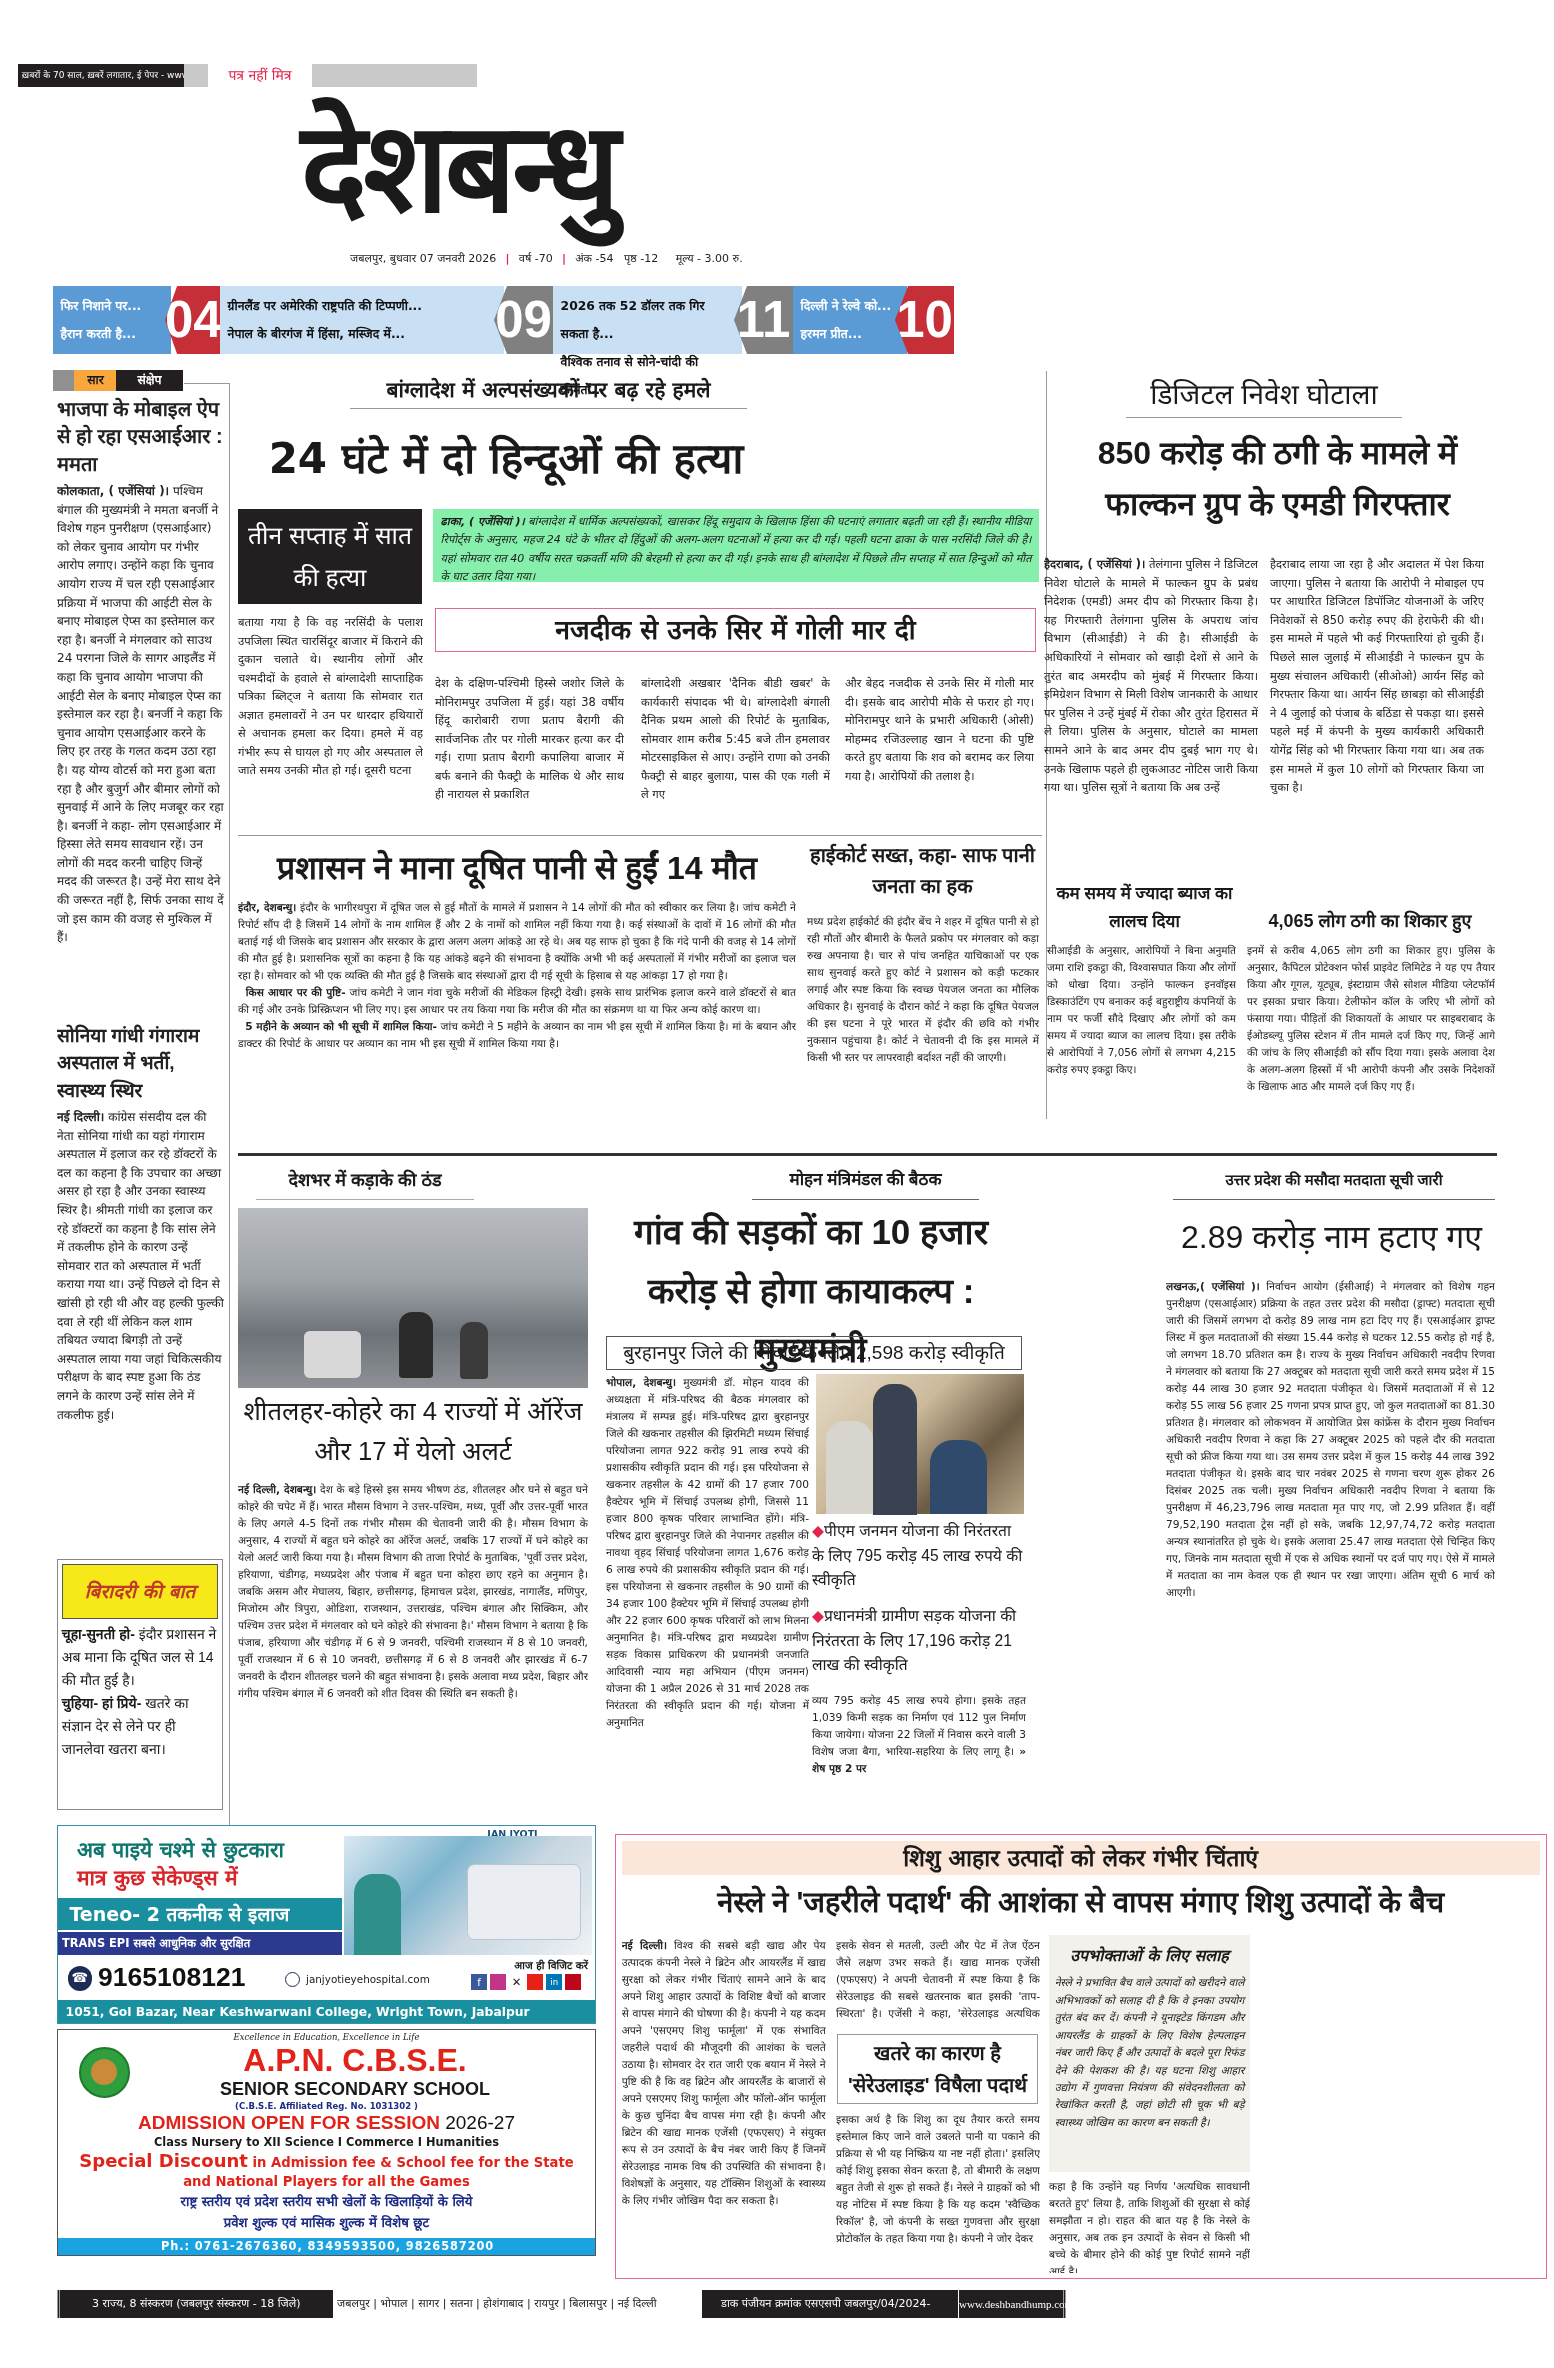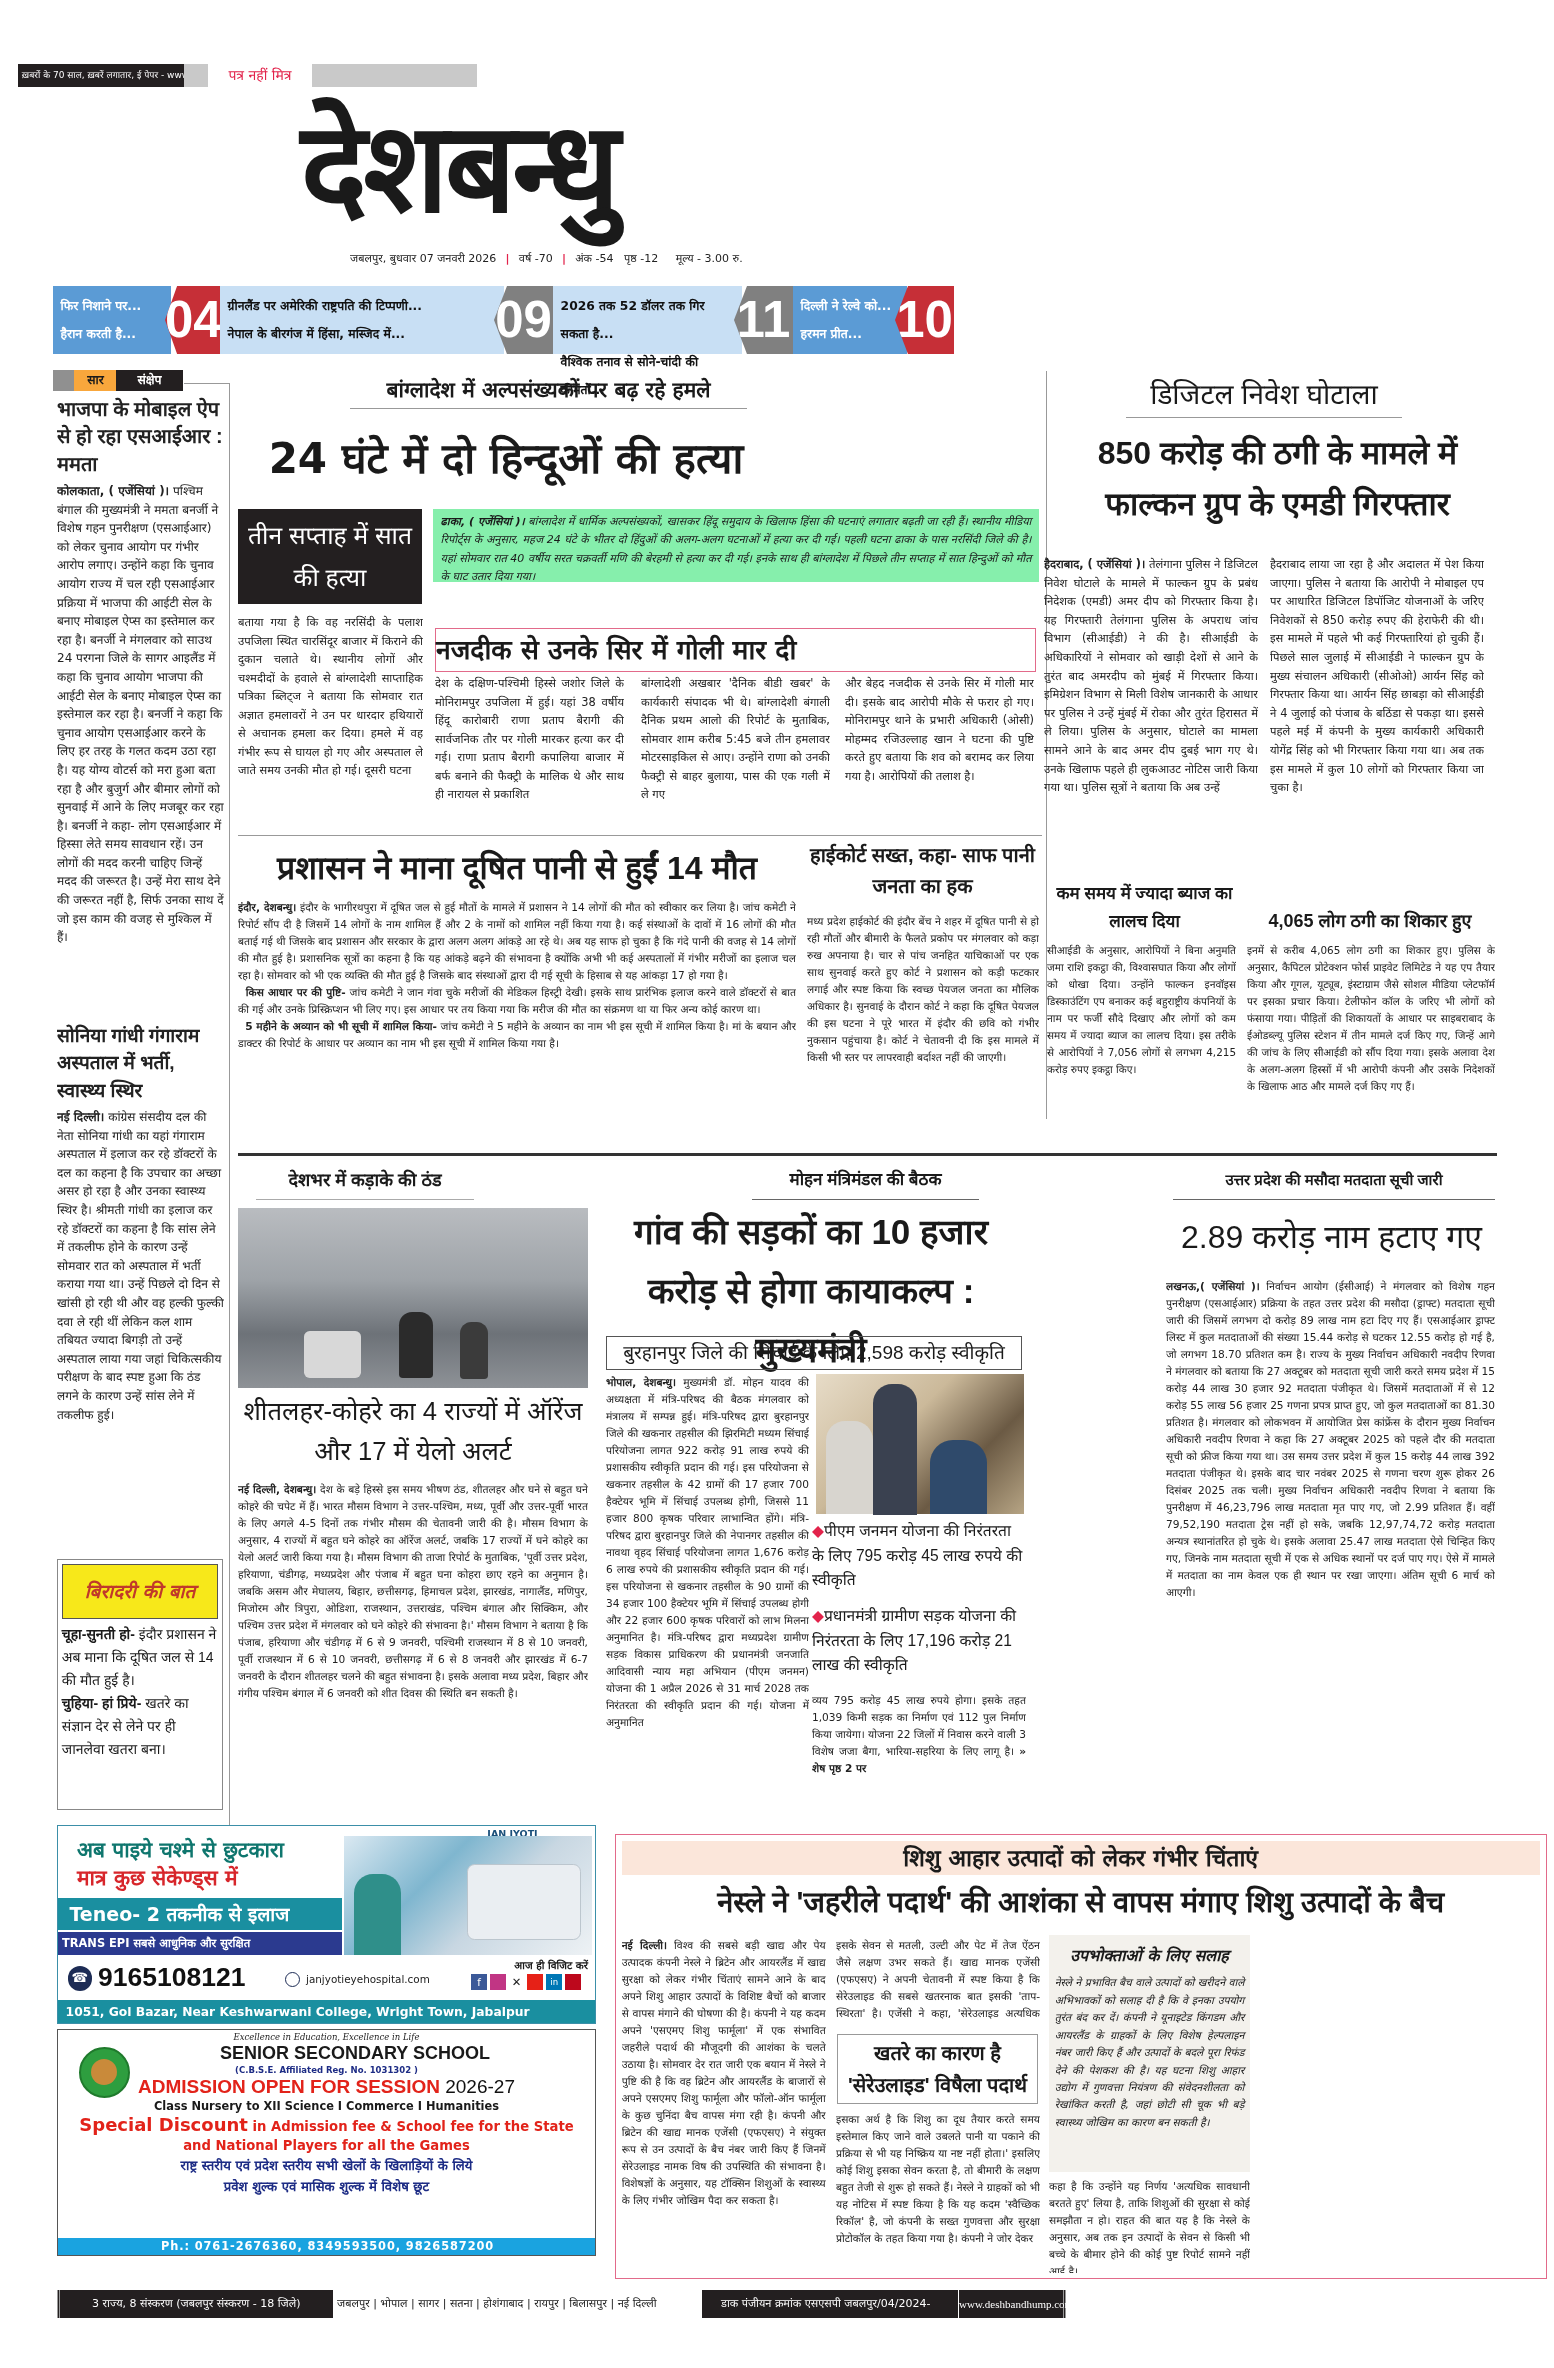--- a/index.html
+++ b/index.html
@@ -106,21 +106,21 @@
 </div>
 
 <div class="abs" style="left:350px;top:371px;width:397px;height:38px;font-size:21px;font-weight:bold;text-align:center;line-height:38px;border-bottom:0.9px solid #999">बांग्लादेश में अल्पसंख्यकों पर बढ़ रहे हमले</div>
 <div class="abs" style="left:241px;top:416px;width:530px;height:85px;font-size:42px;font-weight:900;line-height:85px;text-align:center;white-space:nowrap">24 घंटे में दो हिन्दूओं की हत्या</div>
 <div class="abs" style="left:238px;top:509px;width:184px;height:95px;background:#231f20;color:#fff;font-size:24.6px;line-height:42px;text-align:center;padding:5.7px 7.6px;font-family:'Liberation Sans',sans-serif">तीन सप्ताह में सात की हत्या</div>
 <div class="abs" style="left:433px;top:509px;width:606px;height:73px;background:#86efac;font-style:italic;font-size:11px;line-height:18.5px;padding:3.8px 7.6px;text-align:justify;overflow:hidden">
   <b>ढाका, ( एजेंसियां )।</b>
   <span>बांग्लादेश में धार्मिक अल्पसंख्यकों, खासकर हिंदू समुदाय के खिलाफ हिंसा की घटनाएं लगातार बढ़ती जा रही हैं। स्थानीय मीडिया रिपोर्ट्स के अनुसार, महज 24 घंटे के भीतर दो हिंदुओं की अलग-अलग घटनाओं में हत्या कर दी गई। पहली घटना ढाका के पास नरसिंदी जिले की है। यहां सोमवार रात 40 वर्षीय सरत चक्रवर्ती मणि की बेरहमी से हत्या कर दी गई। इनके साथ ही बांग्लादेश में पिछले तीन सप्ताह में सात हिन्दुओं को मौत के घाट उतार दिया गया।</span>
 </div>
 <div class="abs body-txt" style="left:238px;top:613px;width:185px;height:218px;overflow:hidden;font-size:11.4px;line-height:18.5px">बताया गया है कि वह नरसिंदी के पलाश उपजिला स्थित चारसिंदूर बाजार में किराने की दुकान चलाते थे। स्थानीय लोगों और चश्मदीदों के हवाले से बांग्लादेशी साप्ताहिक पत्रिका ब्लिट्ज ने बताया कि सोमवार रात अज्ञात हमलावरों ने उन पर धारदार हथियारों से अचानक हमला कर दिया। हमले में वह गंभीर रूप से घायल हो गए और अस्पताल ले जाते समय उनकी मौत हो गई। दूसरी घटना</div>
-<div class="abs" style="left:435px;top:628px;width:601px;height:44px;border:1.4px solid #e26a8a;font-size:26.5px;line-height:41px;text-align:left;font-weight:bold">नजदीक से उनके सिर में गोली मार दी</div>
+<div class="abs" style="left:435px;top:608px;width:601px;height:44px;border:1.4px solid #e26a8a;font-size:26.5px;line-height:41px;text-align:center;font-weight:bold">नजदीक से उनके सिर में गोली मार दी</div>
 <div class="abs body-txt" style="left:435px;top:674px;width:189px;height:156px;overflow:hidden;font-size:11.4px;line-height:18.5px">देश के दक्षिण-पश्चिमी हिस्से जशोर जिले के मोनिरामपुर उपजिला में हुई। यहां 38 वर्षीय हिंदू कारोबारी राणा प्रताप बैरागी की सार्वजनिक तौर पर गोली मारकर हत्या कर दी गई। राणा प्रताप बैरागी कपालिया बाजार में बर्फ बनाने की फैक्ट्री के मालिक थे और साथ ही नारायल से प्रकाशित</div>
 <div class="abs body-txt" style="left:641px;top:674px;width:189px;height:156px;overflow:hidden;font-size:11.4px;line-height:18.5px">बांग्लादेशी अखबार 'दैनिक बीडी खबर' के कार्यकारी संपादक भी थे। बांग्लादेशी बंगाली दैनिक प्रथम आलो की रिपोर्ट के मुताबिक, सोमवार शाम करीब 5:45 बजे तीन हमलावर मोटरसाइकिल से आए। उन्होंने राणा को उनकी फैक्ट्री से बाहर बुलाया, पास की एक गली में ले गए</div>
 <div class="abs body-txt" style="left:845px;top:674px;width:189px;height:156px;overflow:hidden;font-size:11.4px;line-height:18.5px">और बेहद नजदीक से उनके सिर में गोली मार दी। इसके बाद आरोपी मौके से फरार हो गए। मोनिरामपुर थाने के प्रभारी अधिकारी (ओसी) मोहम्मद रजिउल्लाह खान ने घटना की पुष्टि करते हुए बताया कि शव को बरामद कर लिया गया है। आरोपियों की तलाश है।</div>
 <div class="abs" style="left:1046px;top:371px;width:0.9px;height:748px;background:#999"></div>
 
 <div class="abs" style="left:1126px;top:371px;width:276px;height:47px;font-size:28px;line-height:47px;text-align:center;border-bottom:0.9px solid #999;font-family:'Liberation Sans',sans-serif">डिजिटल निवेश घोटाला</div>
 <div class="abs" style="left:1055px;top:428px;width:445px;height:104px;font-size:32px;line-height:51px;text-align:center;font-weight:bold;font-family:'Liberation Sans',sans-serif">850 करोड़ की ठगी के मामले में फाल्कन ग्रुप के एमडी गिरफ्तार</div>
 <div class="abs body-txt" style="left:1044px;top:555px;width:214px;height:312px;overflow:hidden;font-size:11.4px;line-height:18.6px">
   <b>हैदराबाद, ( एजेंसियां )।</b>
   <span>तेलंगाना पुलिस ने डिजिटल निवेश घोटाले के मामले में फाल्कन ग्रुप के प्रबंध निदेशक (एमडी) अमर दीप को गिरफ्तार किया है। यह गिरफ्तारी तेलंगाना पुलिस के अपराध जांच विभाग (सीआईडी) ने की है। सीआईडी के अधिकारियों ने सोमवार को खाड़ी देशों से आने के तुरंत बाद अमरदीप को मुंबई में गिरफ्तार किया। इमिग्रेशन विभाग से मिली विशेष जानकारी के आधार पर पुलिस ने उन्हें मुंबई में रोका और तुरंत हिरासत में ले लिया। पुलिस के अनुसार, घोटाले का मामला सामने आने के बाद अमर दीप दुबई भाग गए थे। उनके खिलाफ पहले ही लुकआउट नोटिस जारी किया गया था। पुलिस सूत्रों ने बताया कि अब उन्हें</span>
@@ -212,20 +212,21 @@
     <span style="width:16px;height:16px;background:#bd081c"></span>
   </div>
   <div class="abs" style="left:0;top:174px;width:539px;height:24.6px;background:#1a8fa0;color:#fff;font-size:12.3px;line-height:24.6px;padding-left:7.6px;font-weight:bold">1051, Gol Bazar, Near Keshwarwani College, Wright Town, Jabalpur</div>
 </div>
 
 <div class="abs" style="left:57px;top:2029px;width:539px;height:227px;border:0.9px solid #555;background:#fff;overflow:hidden;text-align:center">
   <div style="font-size:8.5px;font-style:italic;font-family:'DejaVu Serif',serif;margin-top:1.9px">Excellence in Education, Excellence in Life</div>
   <div class="abs" style="left:21px;top:17px;width:51px;height:51px;border-radius:50%;background:#2e9e3f;border:2.8px solid #1f7a2c">
     <div style="margin:9.5px;width:26.5px;height:26.5px;border-radius:50%;background:#c98a3a"></div>
   </div>
+  <div style="font-size:32px;line-height:36px;font-weight:900;color:#e2231a;margin-left:57px;font-family:'Liberation Sans',sans-serif">A.P.N. C.B.S.E.</div>
   <div style="font-size:18px;line-height:23px;font-weight:bold;margin-left:57px;font-family:'Liberation Sans',sans-serif">SENIOR SECONDARY SCHOOL</div>
   <div style="font-size:8.5px;font-weight:bold;color:#1d2c85">(C.B.S.E. Affiliated Reg. No. 1031302 )</div>
   <div style="font-size:19px;line-height:23px;font-weight:bold;color:#e2231a;font-family:'Liberation Sans',sans-serif">
     <span>ADMISSION OPEN FOR SESSION</span>
     <span style="color:#111;font-weight:normal">2026-27</span>
   </div>
   <div style="font-size:11.4px;font-weight:bold;line-height:17px">Class Nursery to XII  Science I Commerce I Humanities</div>
   <div style="font-size:13.2px;line-height:19px;font-weight:bold;color:#e2231a;padding:0 19px">
     <span style="font-size:18px">Special Discount</span>
     <span>in Admission fee &amp; School fee for the State and National Players for all the Games</span>

